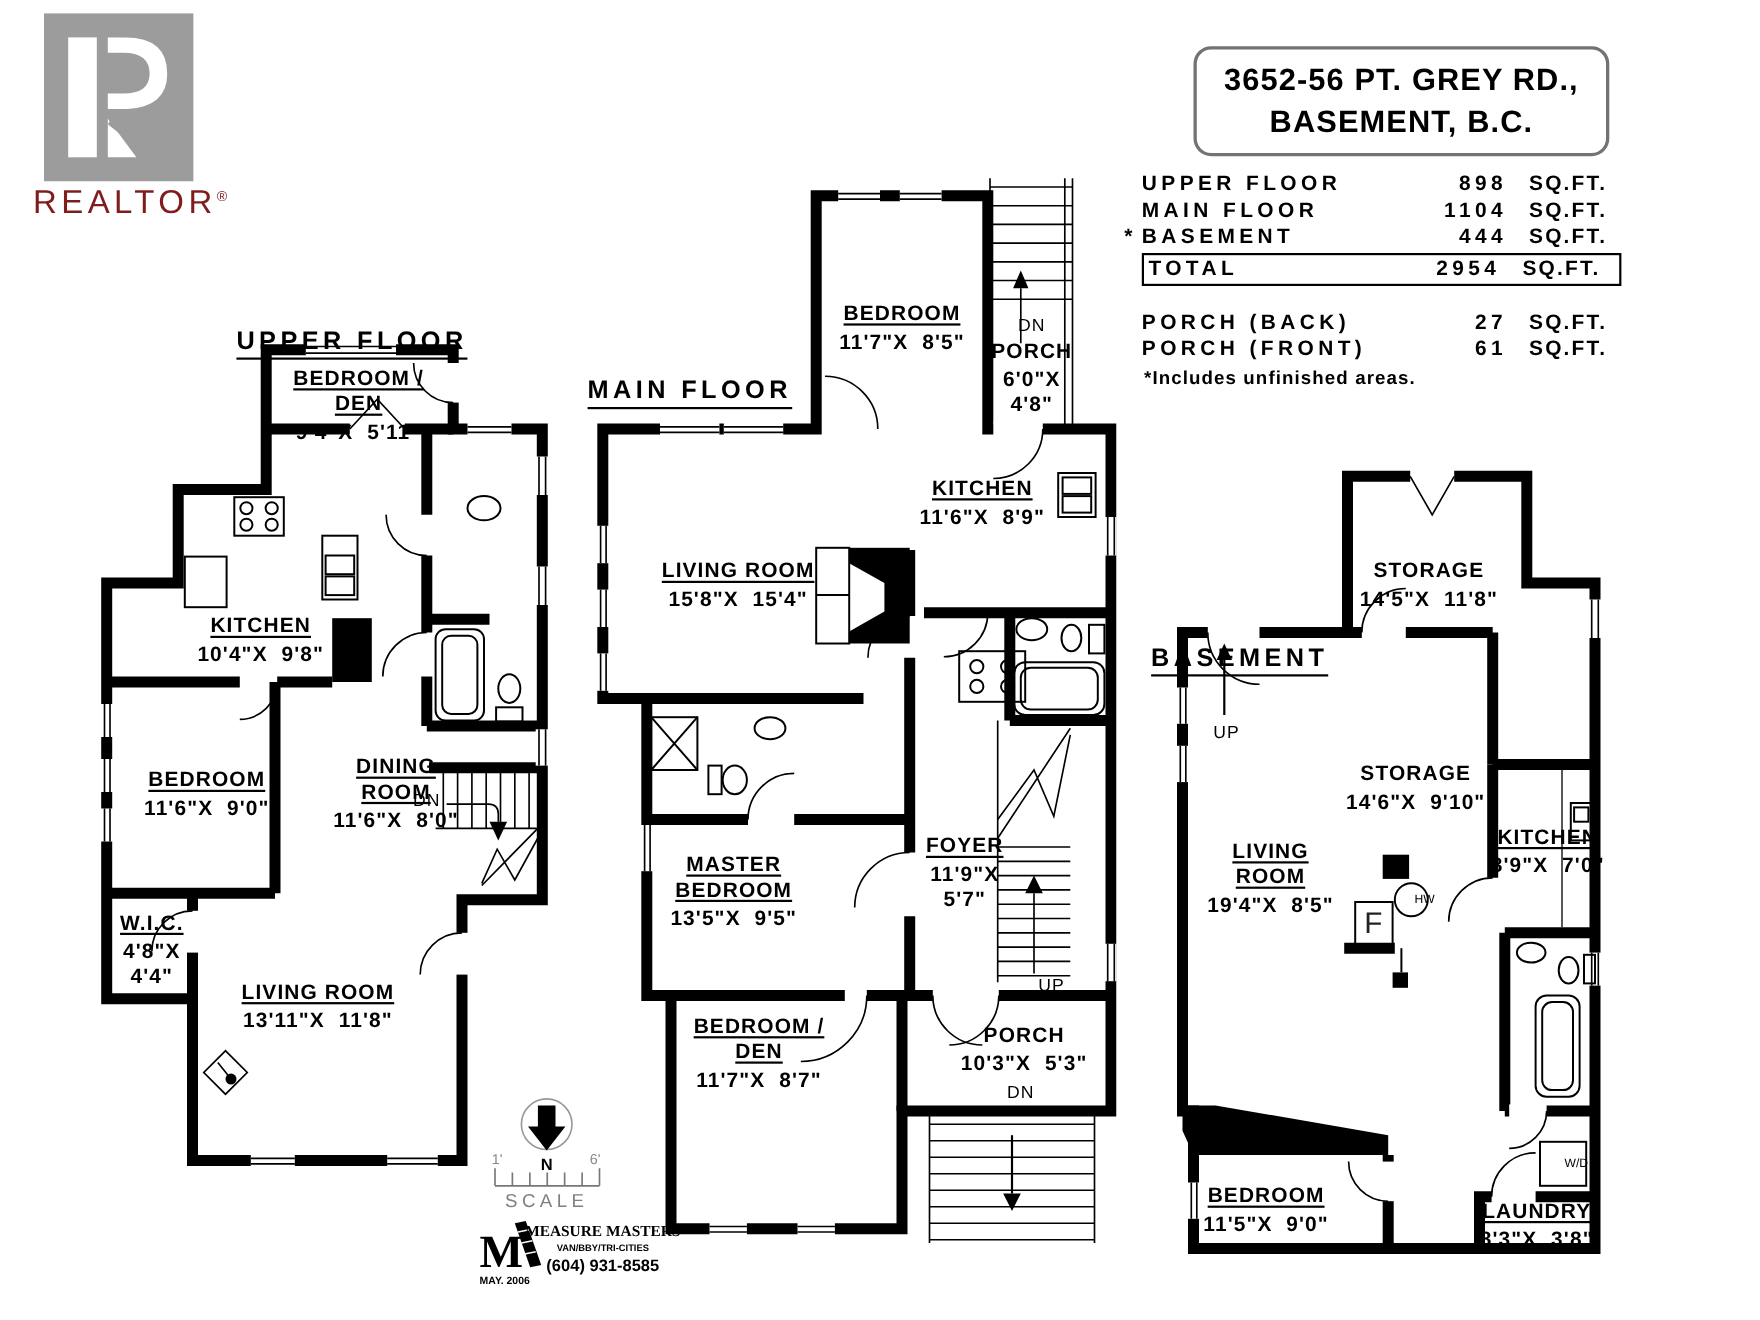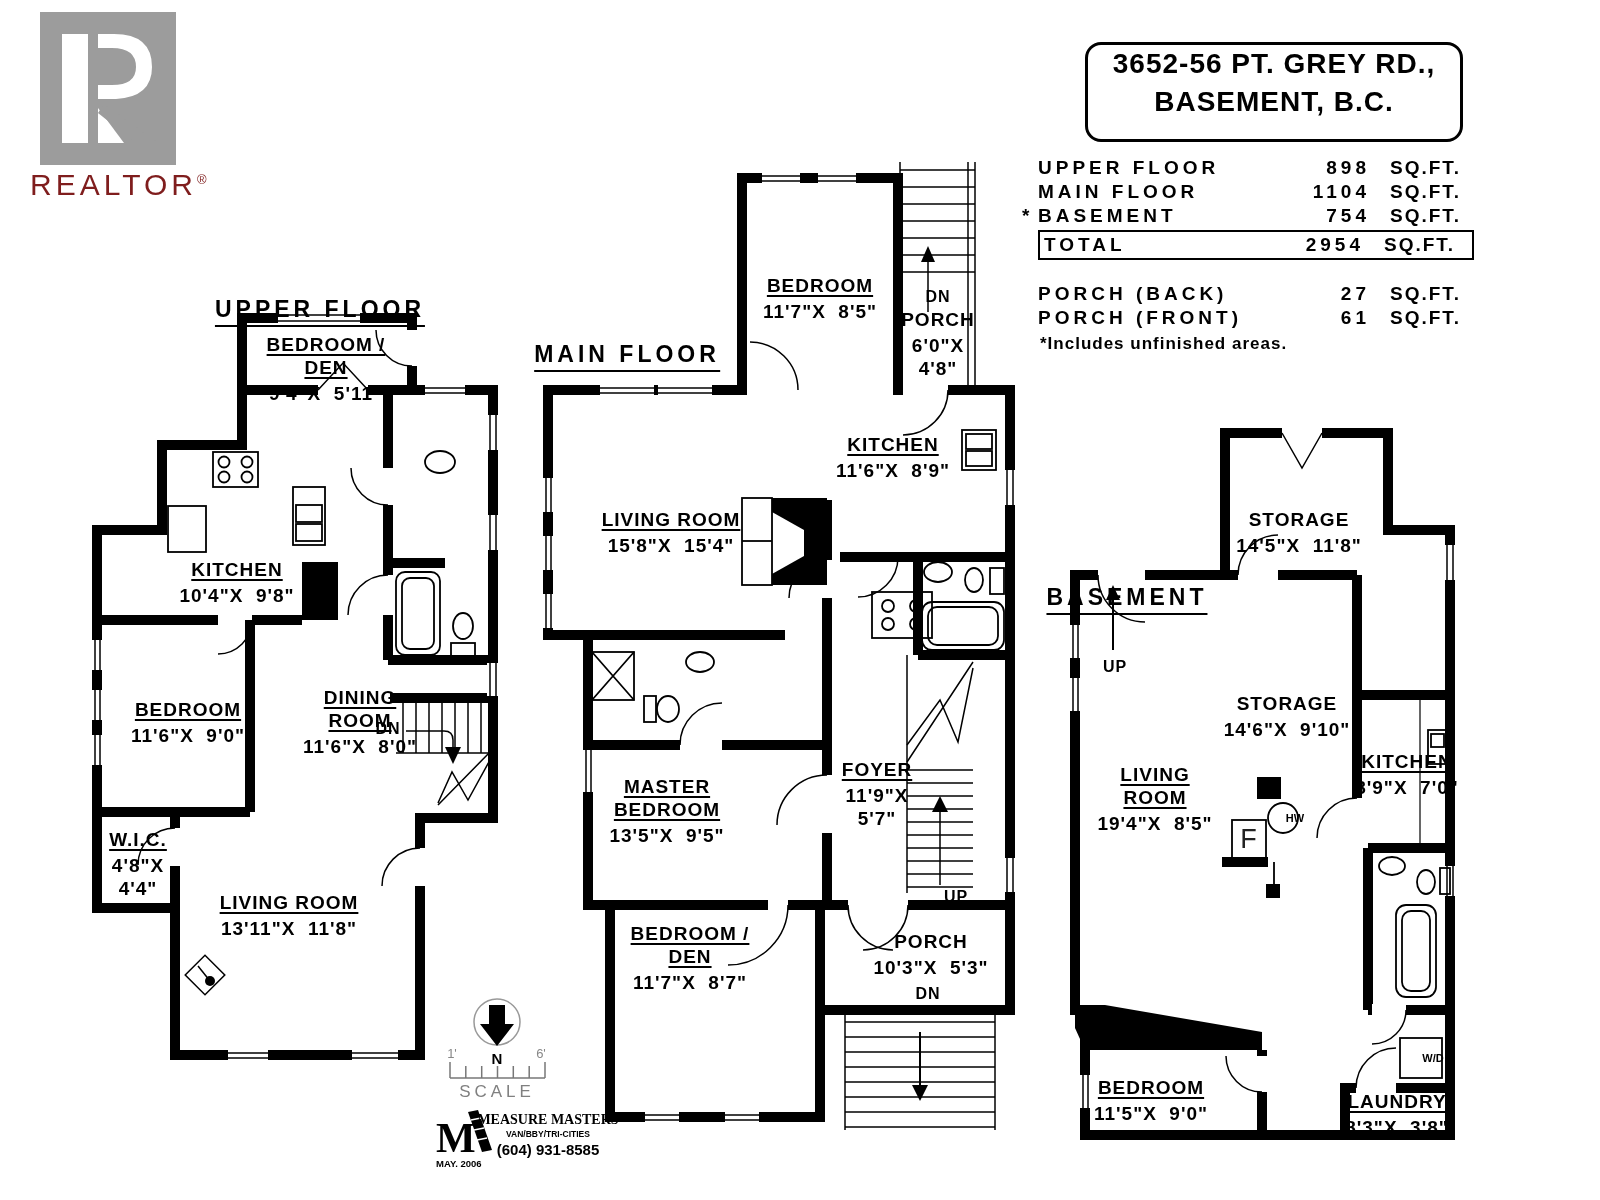--- a/index.html
+++ b/index.html
@@ -3,25 +3,25 @@
 <meta charset="utf-8">
 <style>
   html,body{margin:0;padding:0;background:#fff;}
   body{width:1600px;height:1200px;position:relative;font-family:"Liberation Sans",sans-serif;color:#000;overflow:hidden;}
   svg{position:absolute;}
   .lbl{position:absolute;transform:translateX(-50%);text-align:center;font-weight:bold;white-space:pre-wrap;line-height:1.22;}
   .rname{font-size:19px;letter-spacing:1px;text-decoration:underline;text-underline-offset:3px;text-decoration-thickness:2px;}
   .rname.nou{text-decoration:none;}
   .rdims{font-size:19px;letter-spacing:1px;margin-top:3px;}
   .floor-title{position:absolute;transform:translateX(-50%);font-size:23px;font-weight:bold;letter-spacing:4px;border-bottom:2.5px solid #000;padding-bottom:2px;white-space:nowrap;}
-  .ann{position:absolute;transform:translateX(-50%);font-weight:bold;font-size:16px;letter-spacing:1px;}
+  .ann{position:absolute;transform:translateX(-50%);font-weight:normal;font-size:16px;letter-spacing:1px;}
   .ann.small{font-size:11px;letter-spacing:0;padding-left:24px;}
   .ann.furn{font-size:27px;font-weight:normal;color:#222;}
   
-  .addr{position:absolute;left:1085px;top:42px;width:372px;height:94px;border:3px solid #000000;border-radius:16px;display:flex;flex-direction:column;justify-content:flex-start;text-align:center;font-weight:bold;font-size:28px;letter-spacing:1px;line-height:1.35;}
+  .addr{position:absolute;left:1085px;top:42px;width:372px;height:94px;border:3px solid #737373;border-radius:16px;display:flex;flex-direction:column;justify-content:center;text-align:center;font-weight:bold;font-size:28px;letter-spacing:1px;line-height:1.35;}
   
   .atable{position:absolute;left:1022px;top:156px;width:452px;font-weight:bold;font-size:19px;}
   .arow{display:flex;align-items:center;height:24px;}
   .apre{width:16px;letter-spacing:0;}
   .albl{flex:1;letter-spacing:4px;white-space:nowrap;}
   .aval{width:88px;text-align:right;letter-spacing:4px;}
   .aunit{width:84px;margin-left:20px;letter-spacing:2px;}
   .totalbox{border:2px solid #000;margin-left:16px;padding:1px 4px 1px 4px;margin-top:2px;}
   .totalbox .arow{height:24px;}
   .porchblock{margin-top:22px;}
@@ -56,21 +56,21 @@
   </div>
   <div class="arow">
     <span class="apre"></span>
     <span class="albl">MAIN FLOOR</span>
     <span class="aval">1104</span>
     <span class="aunit">SQ.FT.</span>
   </div>
   <div class="arow">
     <span class="apre">*</span>
     <span class="albl">BASEMENT</span>
-    <span class="aval">754</span>
+    <span class="aval">444</span>
     <span class="aunit">SQ.FT.</span>
   </div>
   <div class="totalbox">
     <div class="arow">
       <span class="albl">TOTAL</span>
       <span class="aval">2954</span>
       <span class="aunit">SQ.FT.</span>
     </div>
   </div>
   <div class="porchblock">

